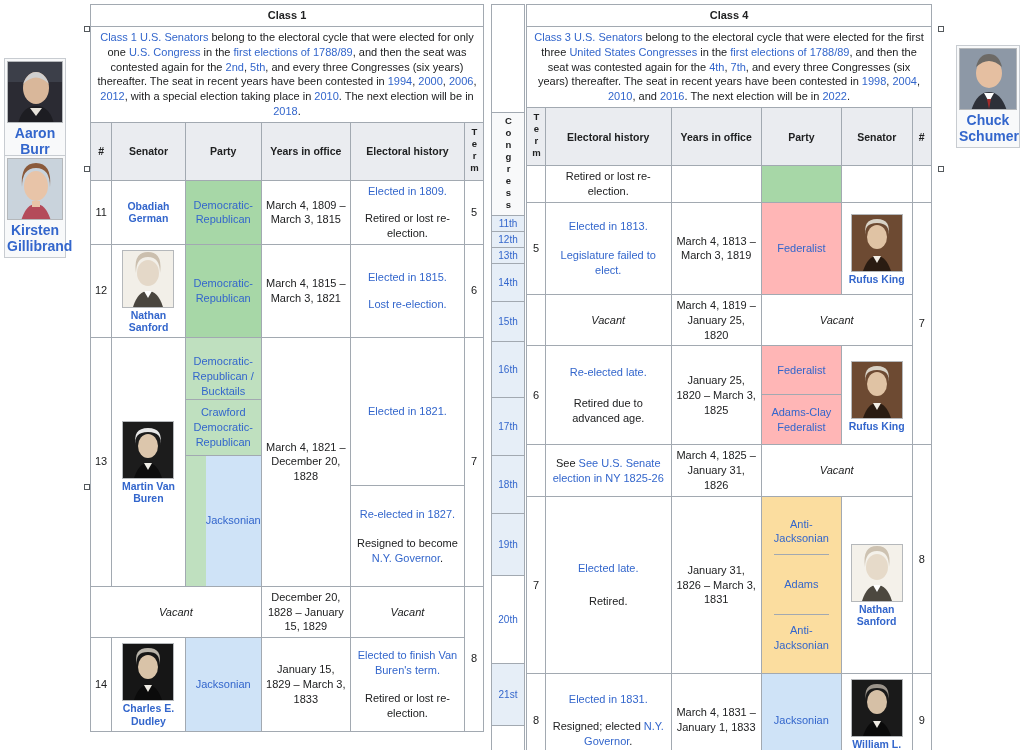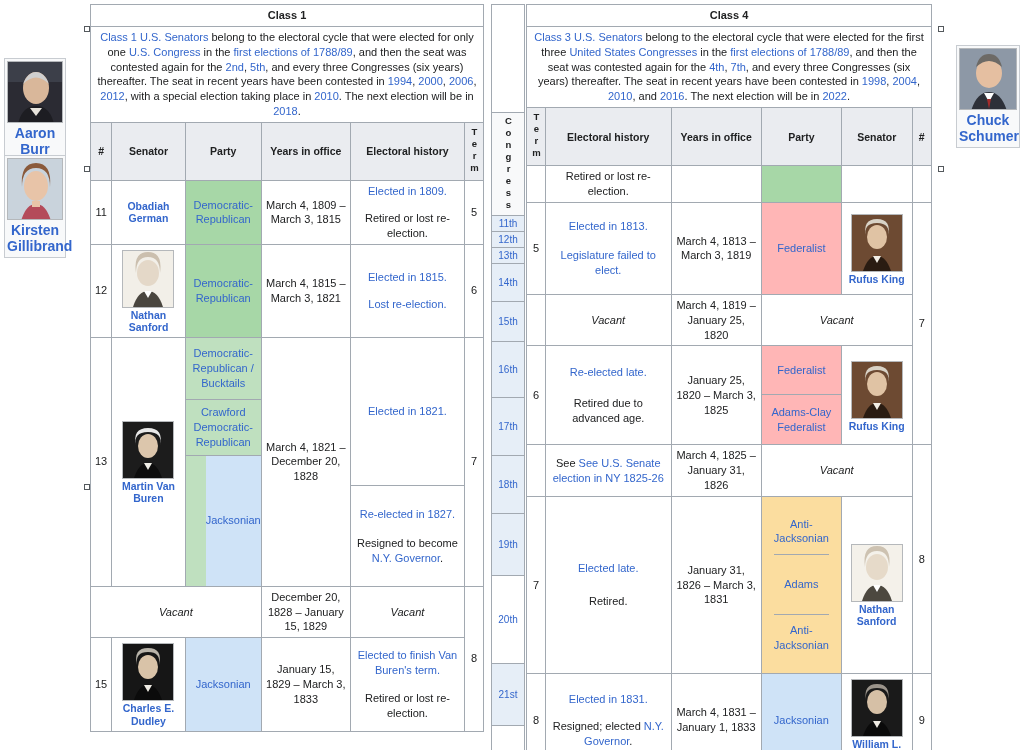--- a/index.html
+++ b/index.html
@@ -256,21 +256,21 @@
                 <rect width="50" height="56" fill="#1c1c1c"></rect>
                 <ellipse cx="25" cy="24" rx="10" ry="12" fill="#dcc6ac"></ellipse>
                 <path d="M13 24 q-3 -14 12 -14 q15 0 12 14 q4 -18 -12 -18 q-16 0 -12 18z" fill="#e8e8e8"></path>
                 <path d="M11 56 q5 -15 14 -15 q9 0 14 15z" fill="#0d0d0d"></path>
                 <path d="M21 41 l4 7 l4 -7z" fill="#f0eee7"></path>
               </svg>
             </span>
             <span class="namelnk">Martin Van Buren</span>
           </td>
           <td class="dr2" rowspan="2" style="padding:0;">
-            <div style="height:62px;display:flex;align-items:center;justify-content:center;border-bottom:1px solid #a2a9b1;">
+            <div style="height:62px;display:flex;align-items:flex-end;justify-content:center;border-bottom:1px solid #a2a9b1;">
               <span class="lnk">Democratic-Republican / Bucktails</span>
             </div>
             <div style="height:56px;display:flex;align-items:center;justify-content:center;border-bottom:1px solid #a2a9b1;">
               <span class="lnk">Crawford Democratic-Republican</span>
             </div>
             <div class="jack" style="height:130px;display:flex;align-items:center;justify-content:center;">
               <span class="lnk">Jacksonian</span>
             </div>
           </td>
           <td class="white" rowspan="2">March 4, 1821 – December 20, 1828</td>
@@ -288,21 +288,21 @@
         </tr>
 
         <tr>
           <td class="white" colspan="3"><span class="vac">Vacant</span></td>
           <td class="white">December 20, 1828 – January 15, 1829</td>
           <td class="white"><span class="vac">Vacant</span></td>
           <td class="white termcell" rowspan="2">8</td>
         </tr>
 
         <tr>
-          <td class="white">15</td>
+          <td class="white">14</td>
           <td class="white">
             <span class="cellimg">
               <svg width="50" height="56" viewBox="0 0 50 56">
                 <rect width="50" height="56" fill="#161616"></rect>
                 <ellipse cx="25" cy="23" rx="10" ry="12" fill="#d9c3a8"></ellipse>
                 <path d="M14 21 q-2 -13 11 -13 q13 0 11 13 q4 -17 -11 -17 q-15 0 -11 17z" fill="#b9b4aa"></path>
                 <path d="M11 56 q5 -15 14 -15 q9 0 14 15z" fill="#0b0b0b"></path>
                 <path d="M21 41 l4 7 l4 -7z" fill="#efece4"></path>
               </svg>
             </span>

